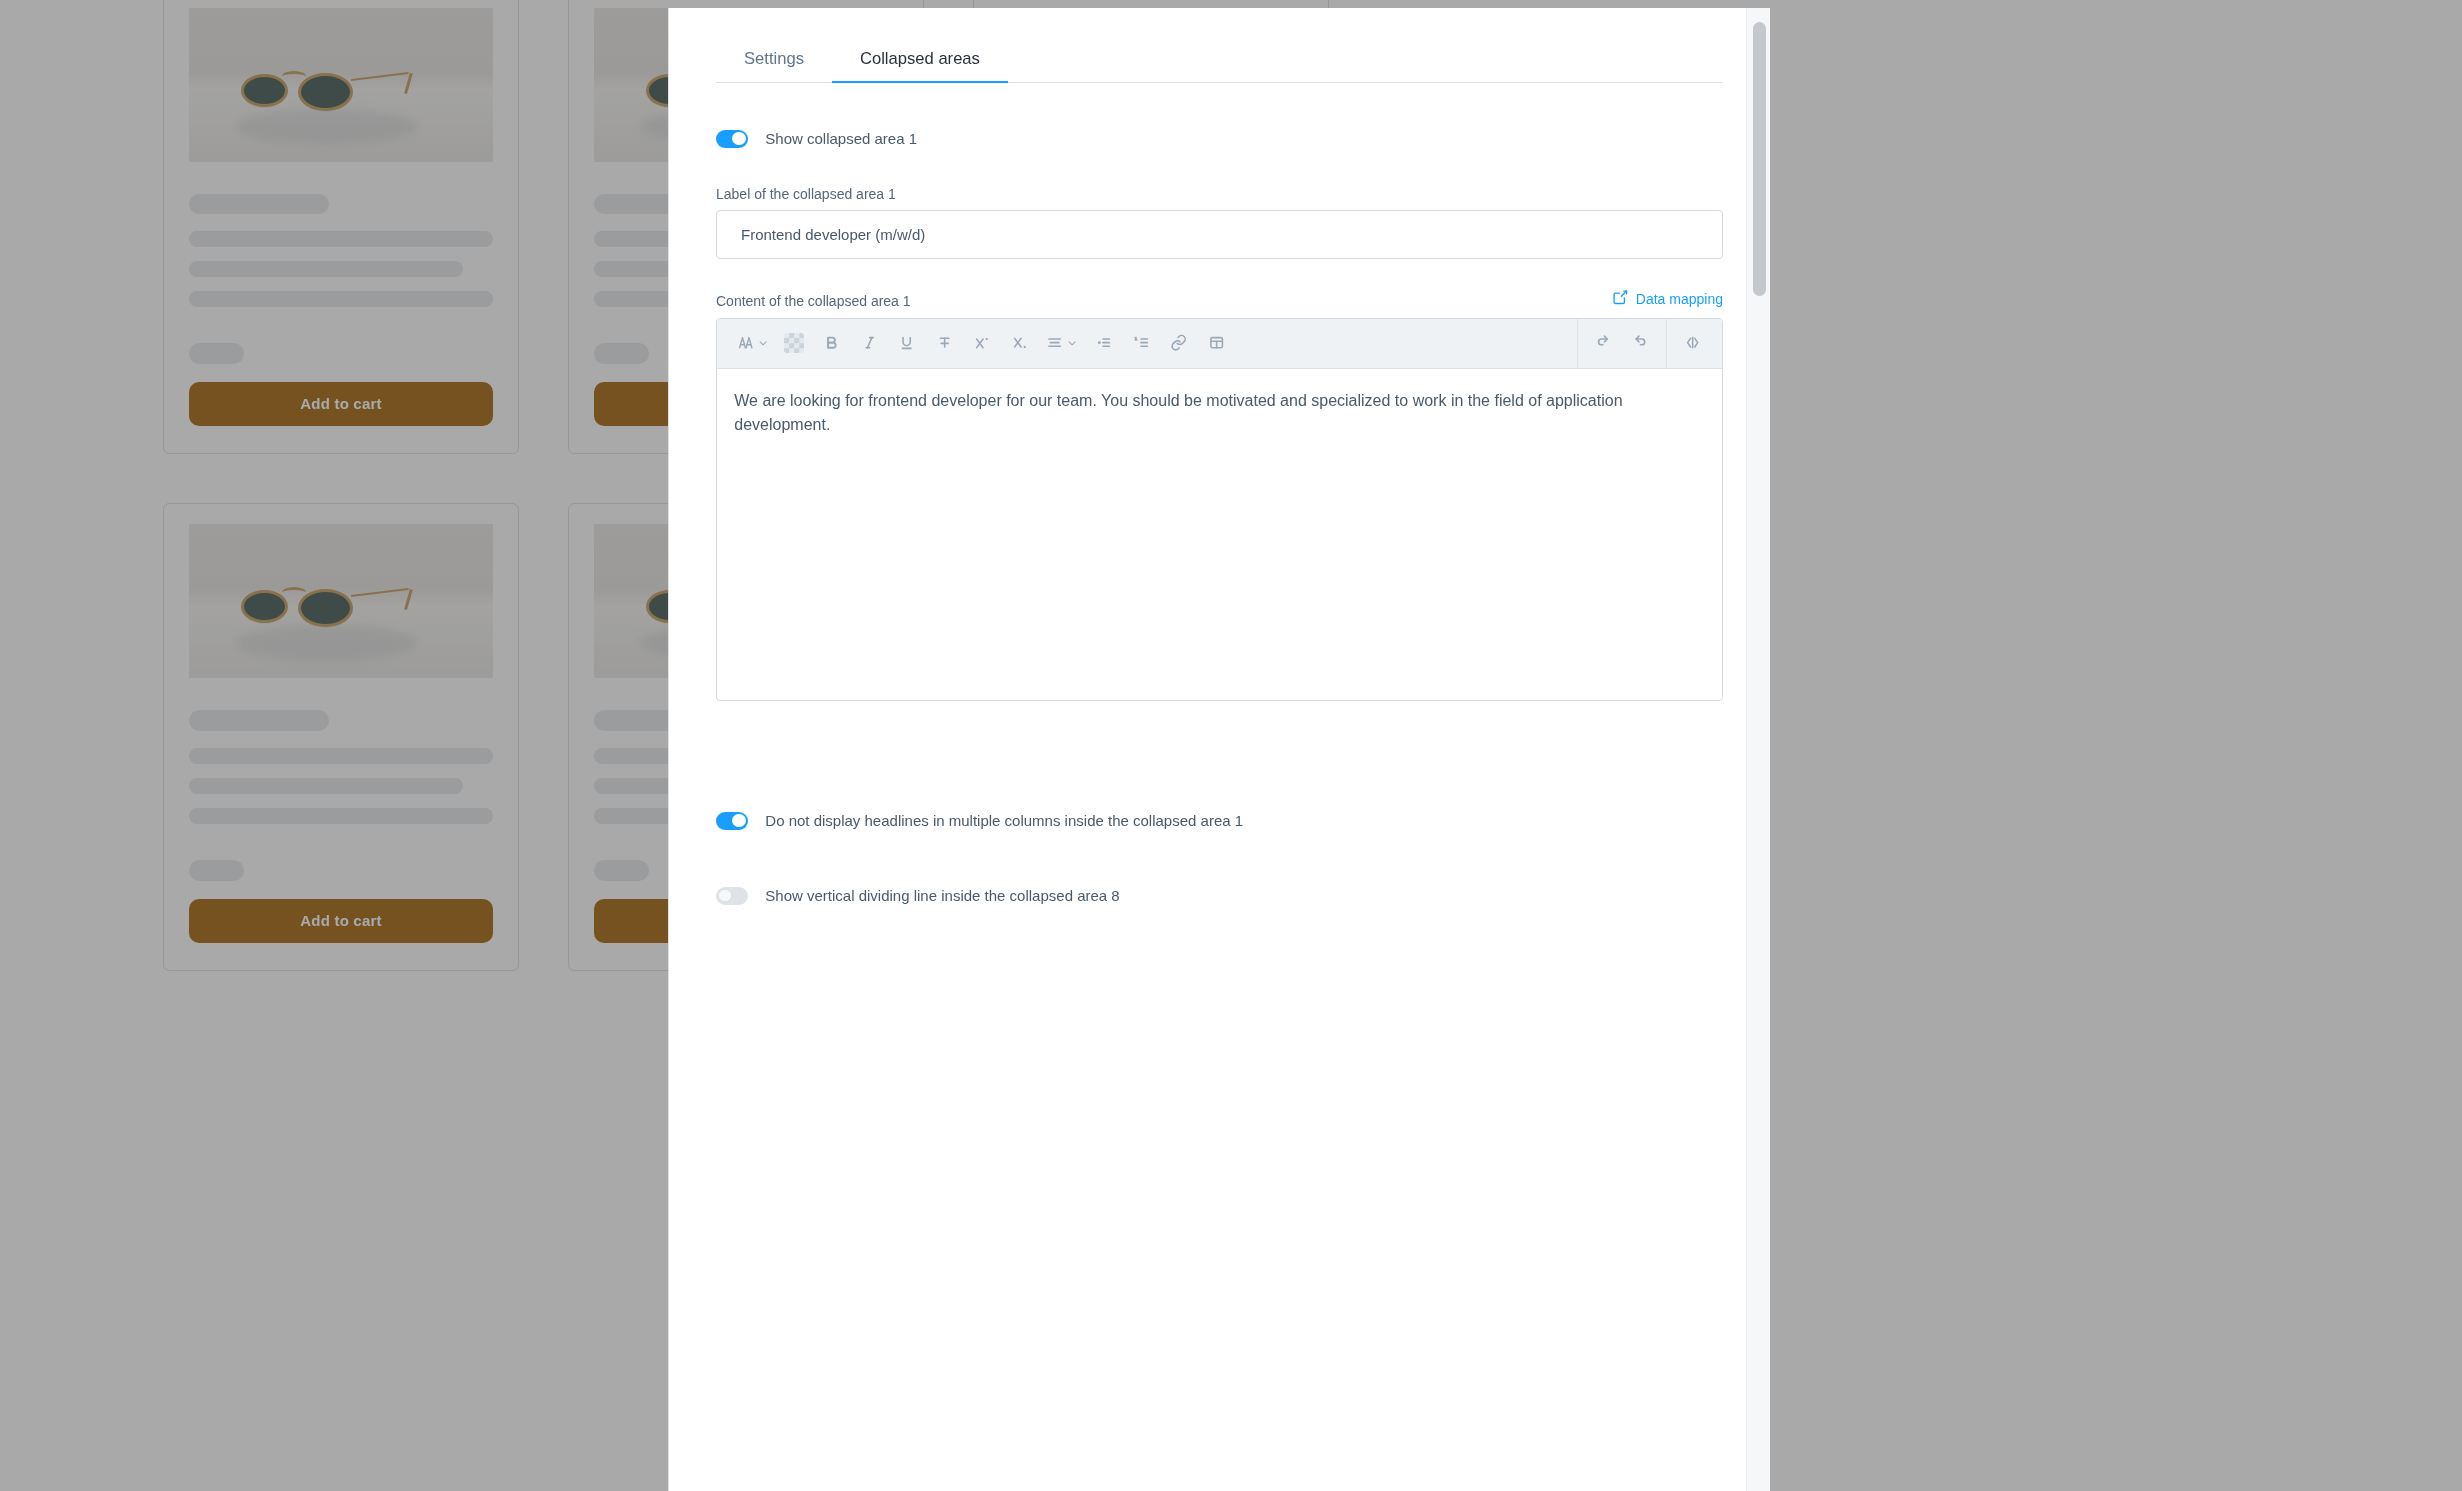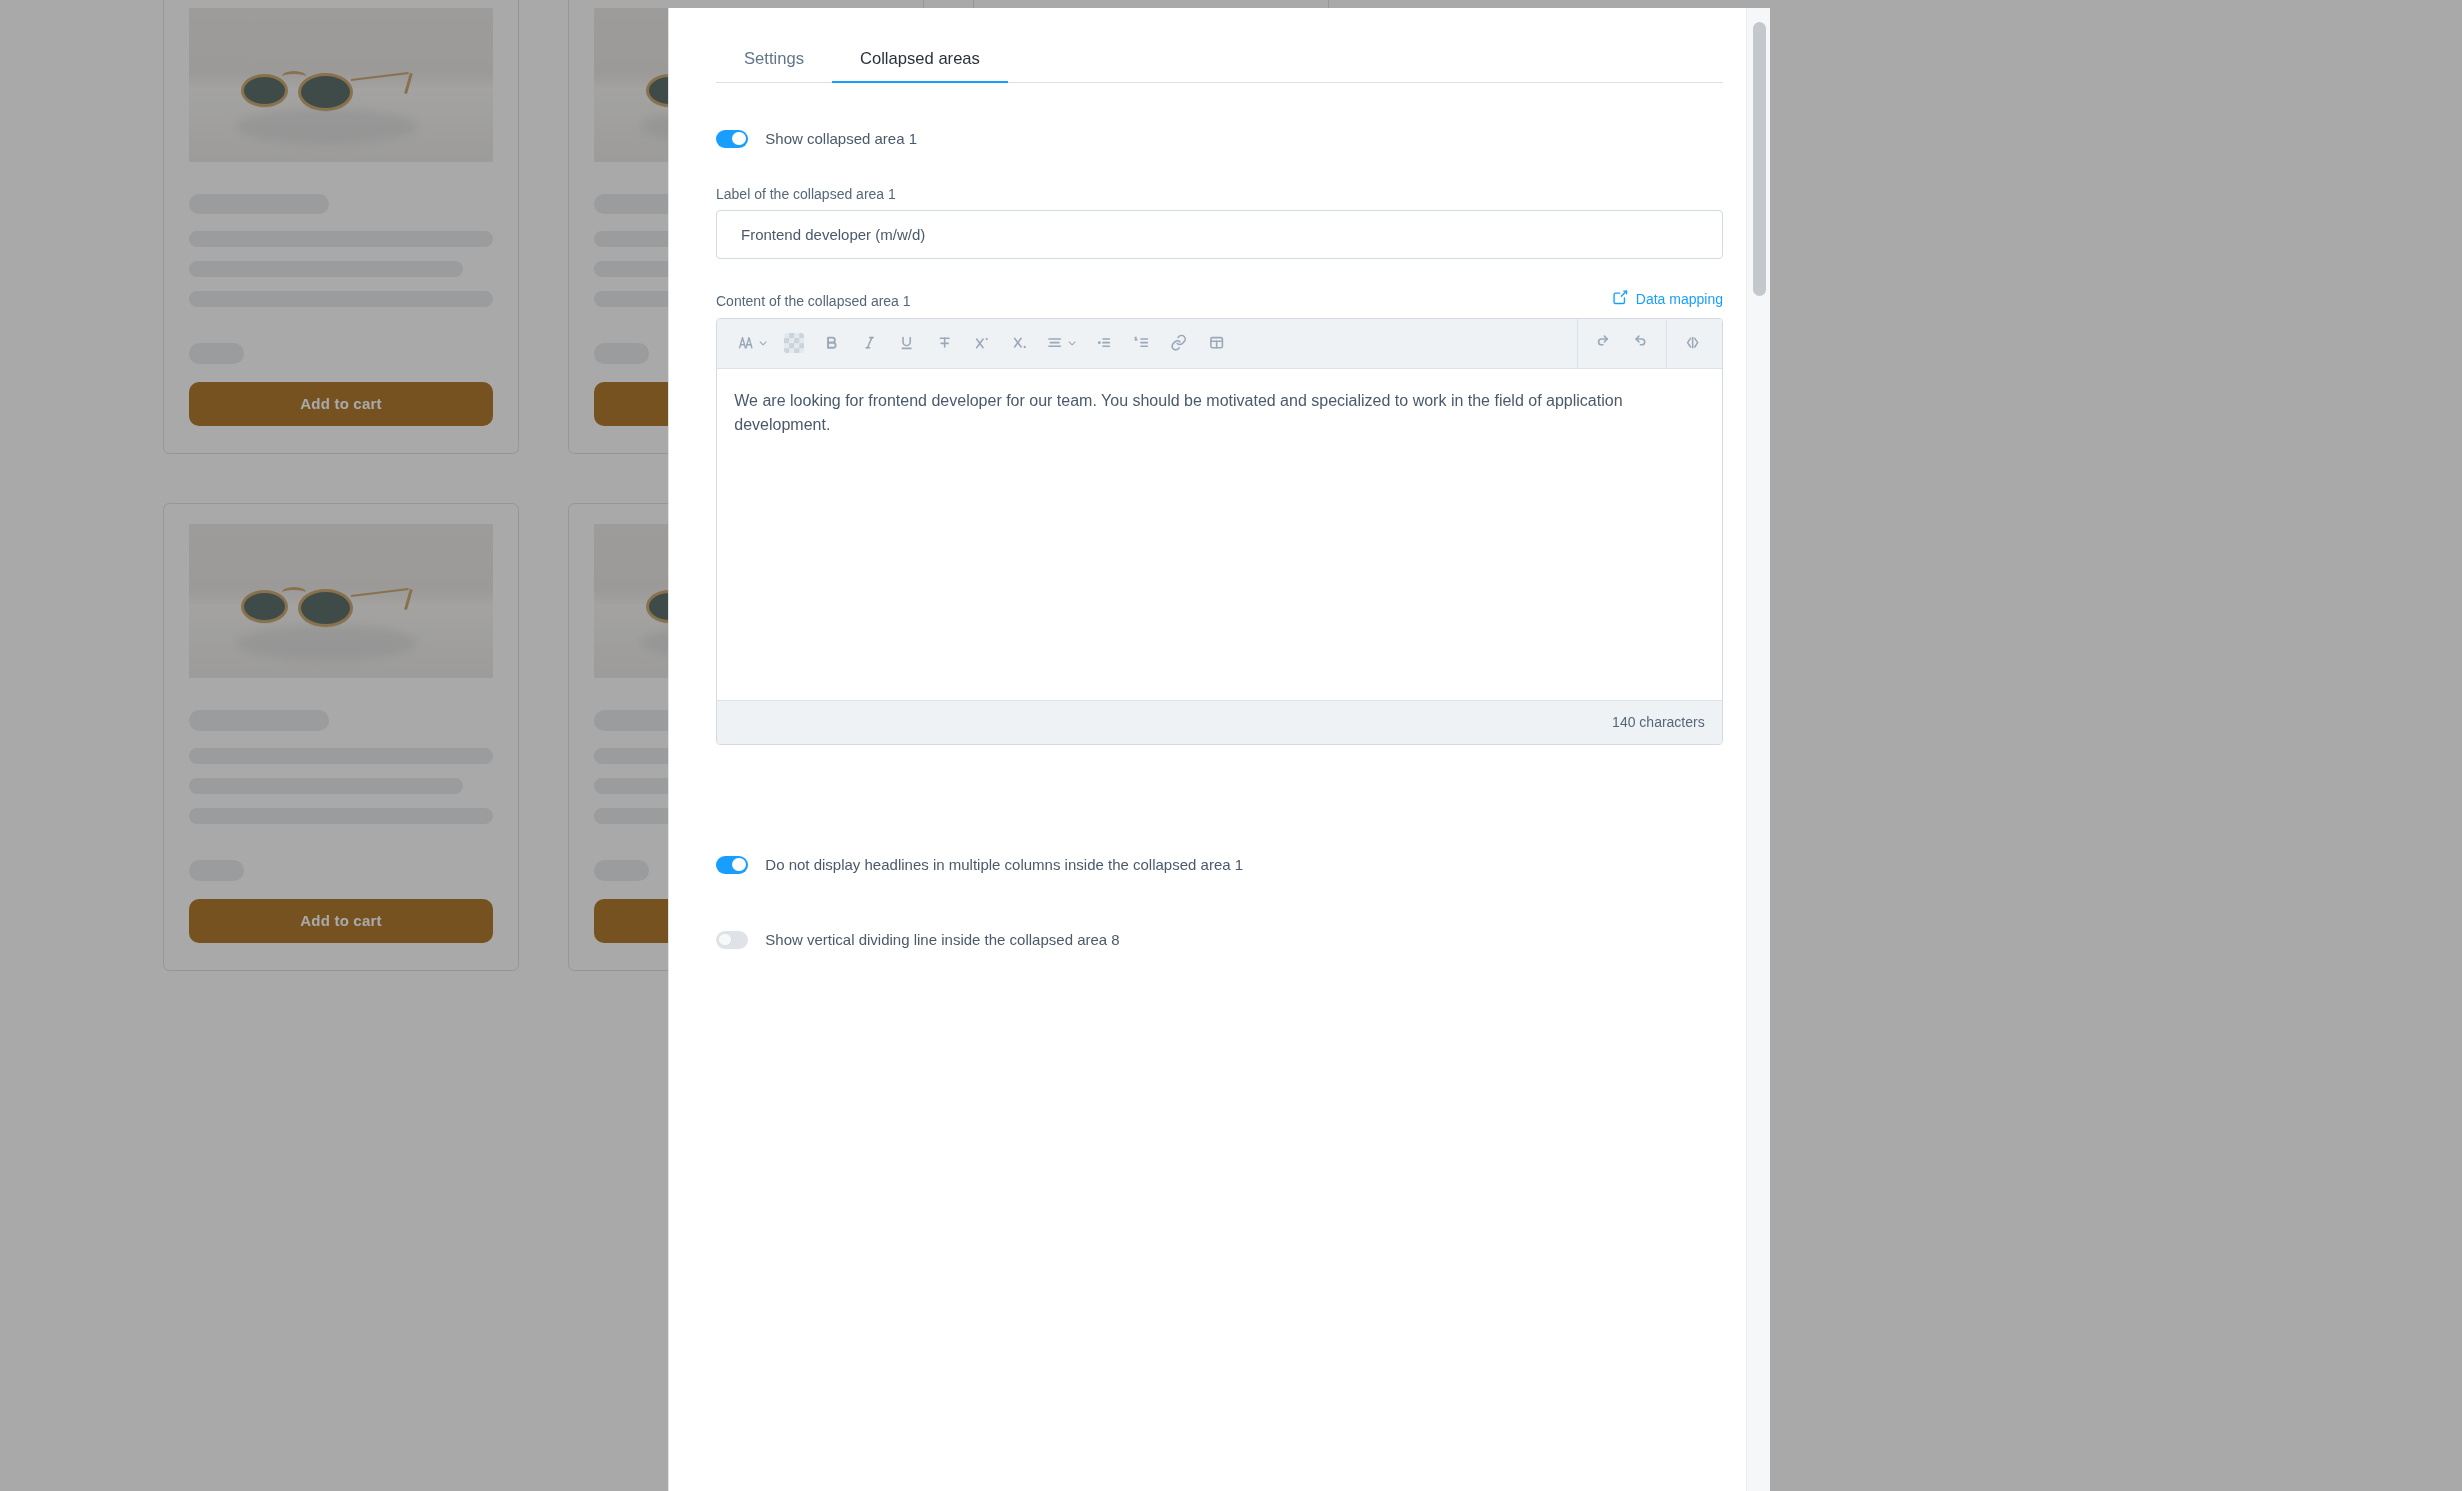--- a/index.html
+++ b/index.html
@@ -573,21 +573,20 @@
                     <polyline points="9 6 5 12 9 18"></polyline>
                     <polyline points="15 6 19 12 15 18"></polyline>
                     <line x1="12" y1="5" x2="12" y2="19"></line>
                   </svg>
                 </button>
               </div>
             </div>
 
             <div class="editor-body">We are looking for frontend developer for our team. You should be motivated and specialized to work in the field of application development.</div>
 
-            <div class="editor-footer">140 characters</div>
           </div>
         </div>
 
         <div class="sp-48"></div>
 
 
         <div class="sp-92"></div>
 
         <div class="toggle-row">
           <div class="toggle">

